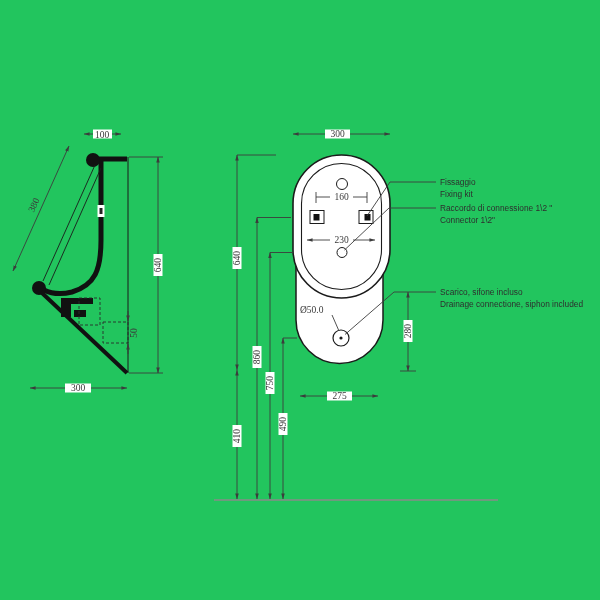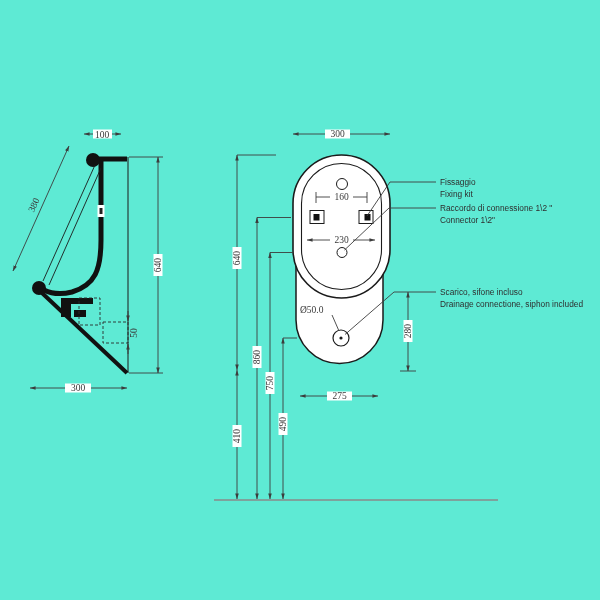--- a/index.html
+++ b/index.html
@@ -1,16 +1,16 @@
 <!DOCTYPE html>
 <html><head>
 <meta charset="utf-8">
 <style>
   html,body{margin:0;padding:0;background:#fff;}
-  .sheet{position:relative;width:600px;height:600px;background:#5eead4;overflow:hidden;}
+  .sheet{position:relative;width:600px;height:600px;background:#22c55e;overflow:hidden;}
   svg{position:absolute;left:0;top:0;}
   .dim-num{font-family:"Liberation Serif","DejaVu Serif",serif;font-size:9.5px;fill:#3a3a3a;}
   .ann{font-family:"Liberation Sans","DejaVu Sans",sans-serif;font-size:8.3px;fill:#2e2e2e;}
   .thin{stroke:#3c3c3c;stroke-width:0.9;fill:none;}
   .outline{stroke:#1b1b1b;fill:none;}
   .dash{stroke:#2a2a2a;stroke-width:0.9;fill:none;stroke-dasharray:3 2;}
 </style>
 </head>
 <body>
 

